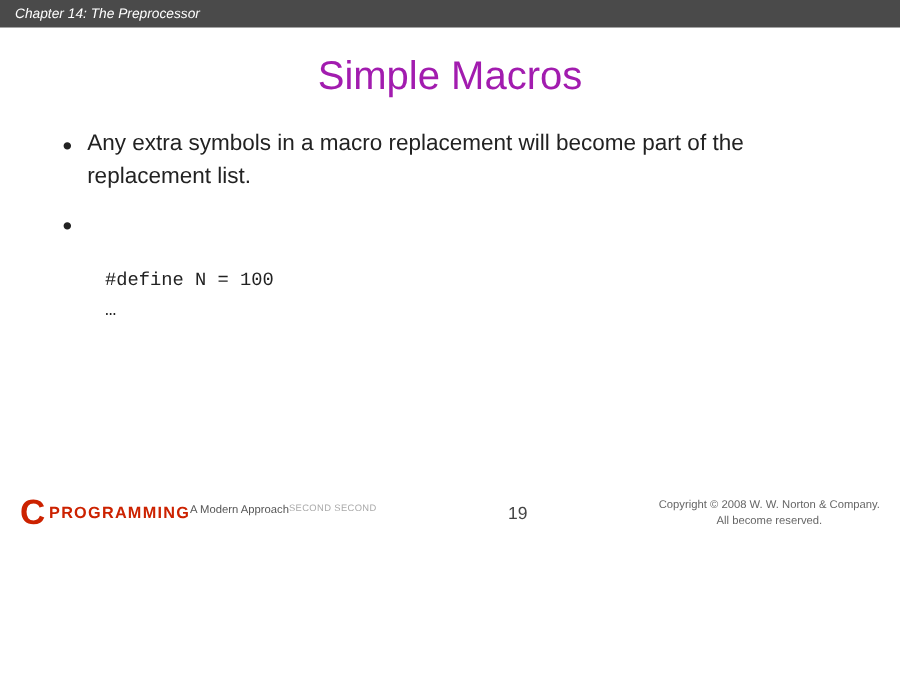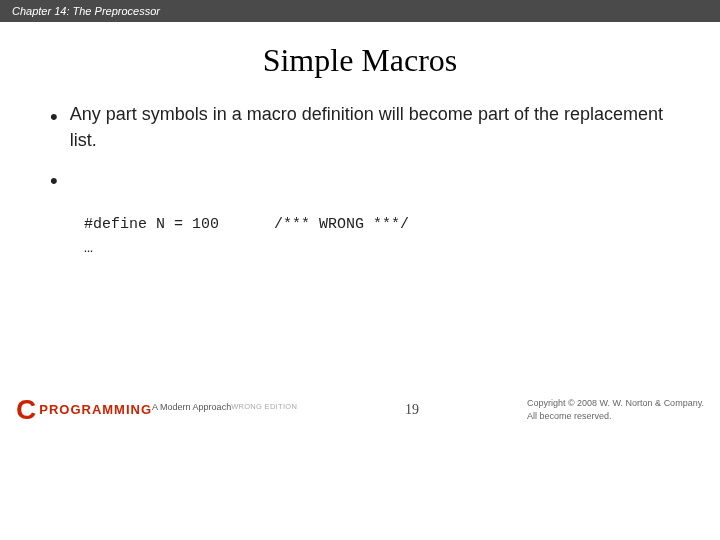--- a/index.html
+++ b/index.html
@@ -36,24 +36,24 @@
     }
 
     .main-content {
       padding: 10px 50px 10px 50px;
     }
 
     .slide-title {
       text-align: center;
       font-size: 32px;
       font-weight: normal;
-      color: #000000;
+      color: #a21caf;
       margin-bottom: 22px;
       margin-top: 10px;
-      font-family: Liberation Serif, serif;
+      font-family: Liberation Sans, sans-serif;
     }
 
     .bullet-list {
       list-style: none;
       padding: 0;
       margin: 0 0 16px 0;
     }
 
     .bullet-item {
       display: flex;
@@ -116,27 +116,27 @@
 
     .footer-logo {
       display: flex;
       flex-direction: column;
       align-items: flex-start;
     }
 
     .footer-page {
       font-size: 14px;
       color: #444444;
-      font-family: Liberation Serif, serif;
+      font-family: Liberation Sans, sans-serif;
     }
 
     .footer-copyright {
       font-size: 9px;
       color: #666666;
-      text-align: left;
+      text-align: center;
       line-height: 1.5;
       font-family: Arial, Helvetica, sans-serif;
     }
 
     .logo-row {
       display: flex;
       align-items: center;
     }
 
     .logo-c-big {
@@ -181,48 +181,47 @@
     <span>Chapter 14: The Preprocessor</span>
   </div>
 
   <div class="main-content">
 
     <h1 class="slide-title">Simple Macros</h1>
 
     <ul class="bullet-list">
       <li class="bullet-item">
         <span class="bullet-dot">•</span>
-        <span class="bullet-text">Any part symbols in a macro definition will become part of the replacement list.</span>
+        <span class="bullet-text">Any extra symbols in a macro replacement will become part of the replacement list.</span>
       </li>
       <li class="bullet-item">
         <span class="bullet-dot">•</span>
       </li>
     </ul>
 
     <div class="code-block">
       <div class="code-line">
         <span class="code-left">#define N = 100</span>
-        <span class="code-right">/*** WRONG ***/</span>
       </div>
       <div class="code-line">
         <span class="code-left">…</span>
       </div>
     </div>
 
   </div>
 
   <div class="footer">
 
     <div class="footer-logo">
       <div class="logo-row">
         <span class="logo-c-big">C</span>
         <div class="logo-text-block">
           <span class="logo-prog-text">PROGRAMMING</span>
           <span class="logo-modern">A Modern Approach</span>
-          <span class="logo-second-ed">WRONG EDITION</span>
+          <span class="logo-second-ed">SECOND SECOND</span>
         </div>
       </div>
     </div>
 
     <div class="footer-page">19</div>
 
     <div class="footer-copyright">
       <span>Copyright © 2008 W. W. Norton &amp; Company.</span><br>
       <span>All become reserved.</span>
     </div>

